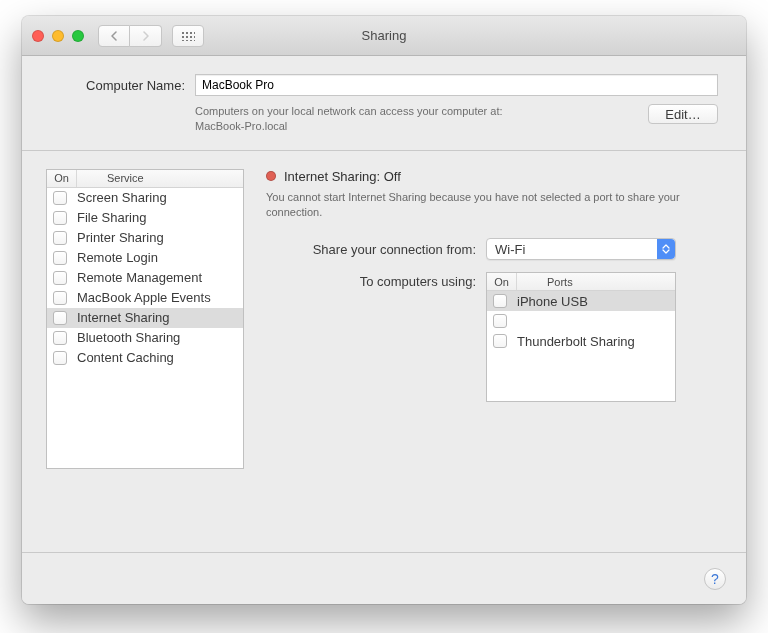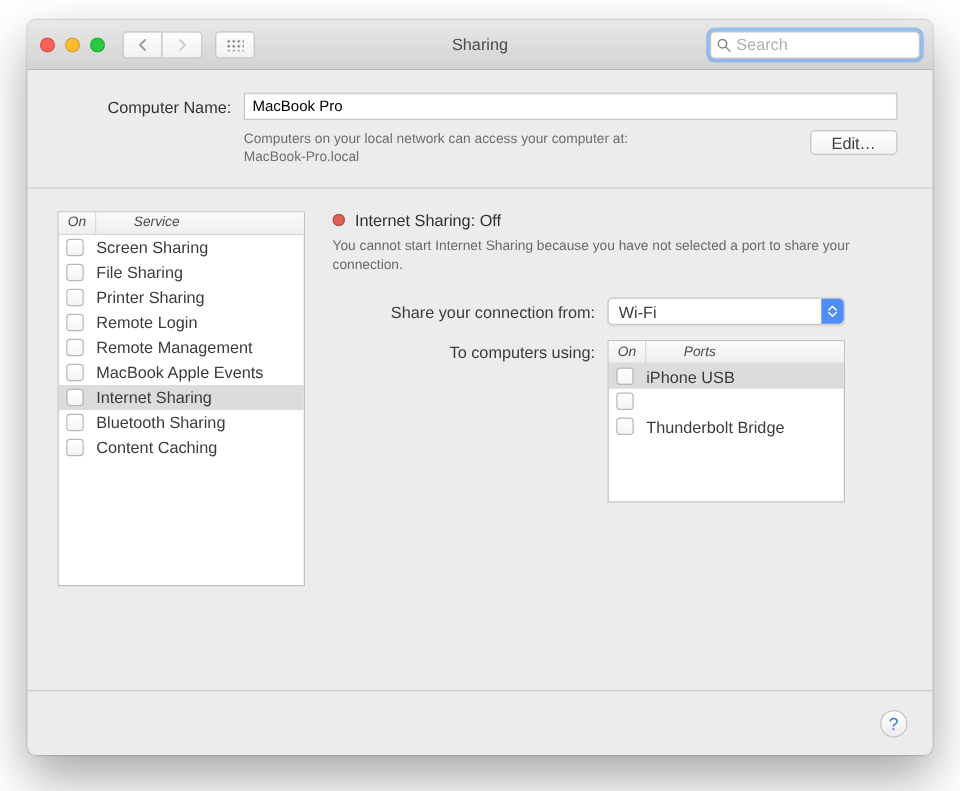--- a/index.html
+++ b/index.html
@@ -116,21 +116,21 @@
     background:#fff;
     border:1px solid #c0c0c0;
     display:flex; flex-direction:column;
     font-size:13px;
   }
   .thead {
     display:flex;
     background: linear-gradient(#fafafa,#efefef);
     border-bottom:1px solid #d4d4d4;
     height:18px;
-    font-size:11px; color:#4a4a4a;font-style:italic;
+    font-size:11px; color:#4a4a4a;
   }
   .thead .col-on { width:30px; border-right:1px solid #d9d9d9; display:flex; align-items:center; justify-content:center;}
   .thead .col-svc { flex:1; display:flex; align-items:center; padding-left:6px;margin-left:24px; }
   .svc-row {
     display:flex; align-items:center; height:20px; padding:0 4px 0 6px;
   }
   .svc-row.selected { background:#dcdcdc; }
   .chk {
     width:14px; height:14px;
     border:1px solid #b8b8b8;
@@ -214,27 +214,20 @@
       <div class="tb-btn">
         <svg width="8" height="10" viewBox="0 0 8 10">
             <path d="M2 1 L6 5 L2 9" stroke="#cfcfcf" stroke-width="1.5" fill="none" stroke-linecap="round" stroke-linejoin="round"></path>
           </svg>
       </div>
     </div>
     <div class="tb-btn grid-btn">
       <div class="dots"></div>
     </div>
     <div class="title-text">Sharing</div>
-    <div class="search-wrap">
-      <svg width="12" height="12" viewBox="0 0 12 12">
-          <circle cx="5" cy="5" r="3.4" stroke="#8a8a8a" stroke-width="1.2" fill="none"></circle>
-          <line x1="7.8" y1="7.8" x2="11" y2="11" stroke="#8a8a8a" stroke-width="1.2" stroke-linecap="round"></line>
-        </svg>
-      <input type="text" placeholder="Search" style="">
-    </div>
   </div>
 
   <div class="upper">
     <div class="row">
       <div class="label-right">Computer Name:</div>
       <input class="name-input" value="MacBook Pro" style="">
     </div>
     <div class="hint-row">
       <div style="width:145px"></div>
       <div class="hint">
@@ -324,21 +317,21 @@
           <div id="ports-body">
               <div class="port-row selected">
                 <div class="chk"></div>
                 <div class="svc-name">iPhone USB</div>
               </div>
               <div class="port-row">
                 <div class="chk"></div>
               </div>
               <div class="port-row">
                 <div class="chk"></div>
-                <div class="svc-name">Thunderbolt Bridge</div>
+                <div class="svc-name">Thunderbolt Sharing</div>
               </div>
             </div>
         </div>
       </div>
     </div>
   </div>
 
   <div class="footer">
     <div class="help-btn">?</div>
   </div>

